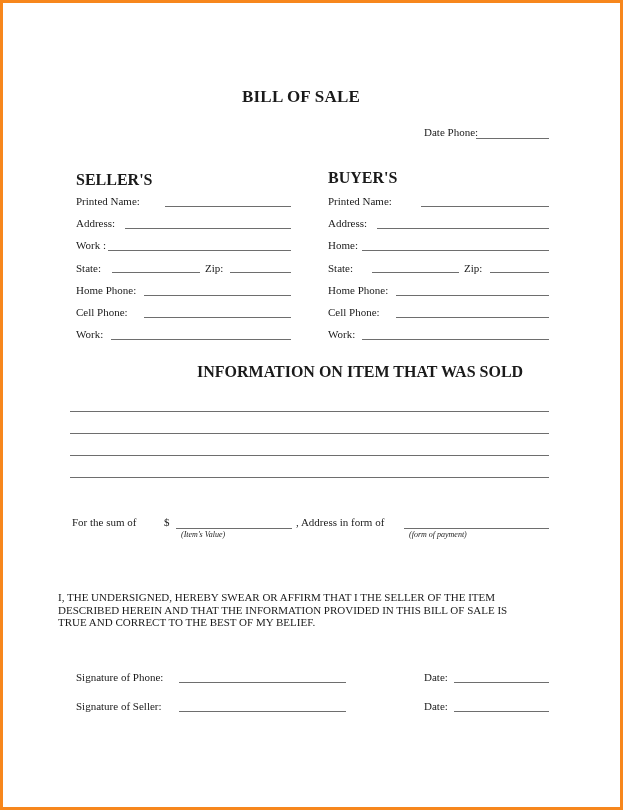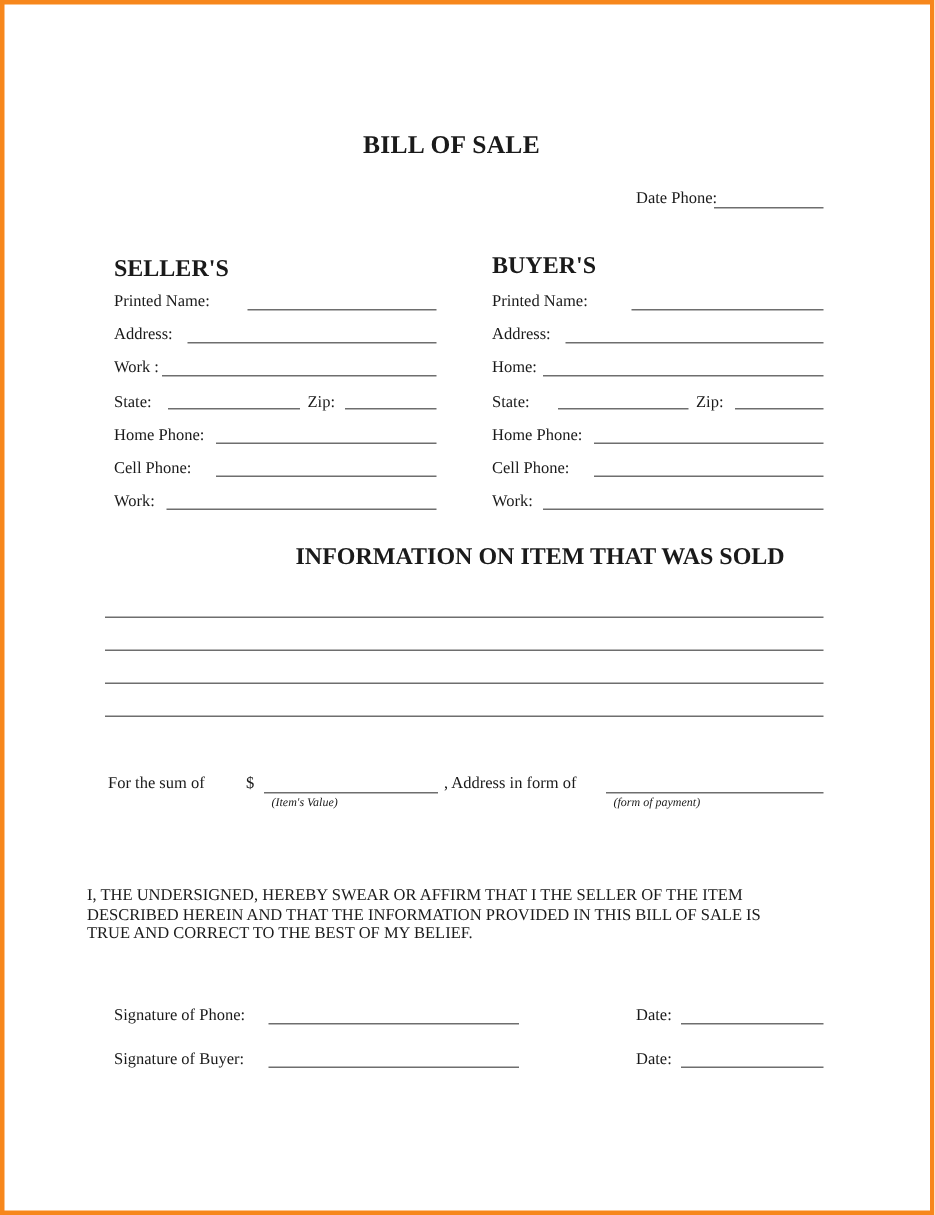--- a/index.html
+++ b/index.html
@@ -97,16 +97,16 @@
 
 <div class="abs para" style="left:58px; top:591px;font-family:Liberation Serif, serif;">I, THE UNDERSIGNED, HEREBY SWEAR OR AFFIRM THAT I THE SELLER OF THE ITEM
 DESCRIBED HEREIN AND THAT THE INFORMATION PROVIDED IN THIS BILL OF SALE IS
 TRUE AND CORRECT TO THE BEST OF MY BELIEF.</div>
 
 <div class="abs lbl" style="left:76px; top:671px;">Signature of Phone:</div>
 <div class="line" style="left:179px; top:682px; width:167px;"></div>
 <div class="abs lbl" style="left:424px; top:671px;">Date:</div>
 <div class="line" style="left:454px; top:682px; width:95px;"></div>
 
-<div class="abs lbl" style="left:76px; top:700px;">Signature of Buyer:</div>
+<div class="abs lbl" style="left:76px; top:700px;">Signature of Seller:</div>
 <div class="line" style="left:179px; top:711px; width:167px;"></div>
 <div class="abs lbl" style="left:424px; top:700px;">Date:</div>
 <div class="line" style="left:454px; top:711px; width:95px;"></div>
 
 </body></html>

